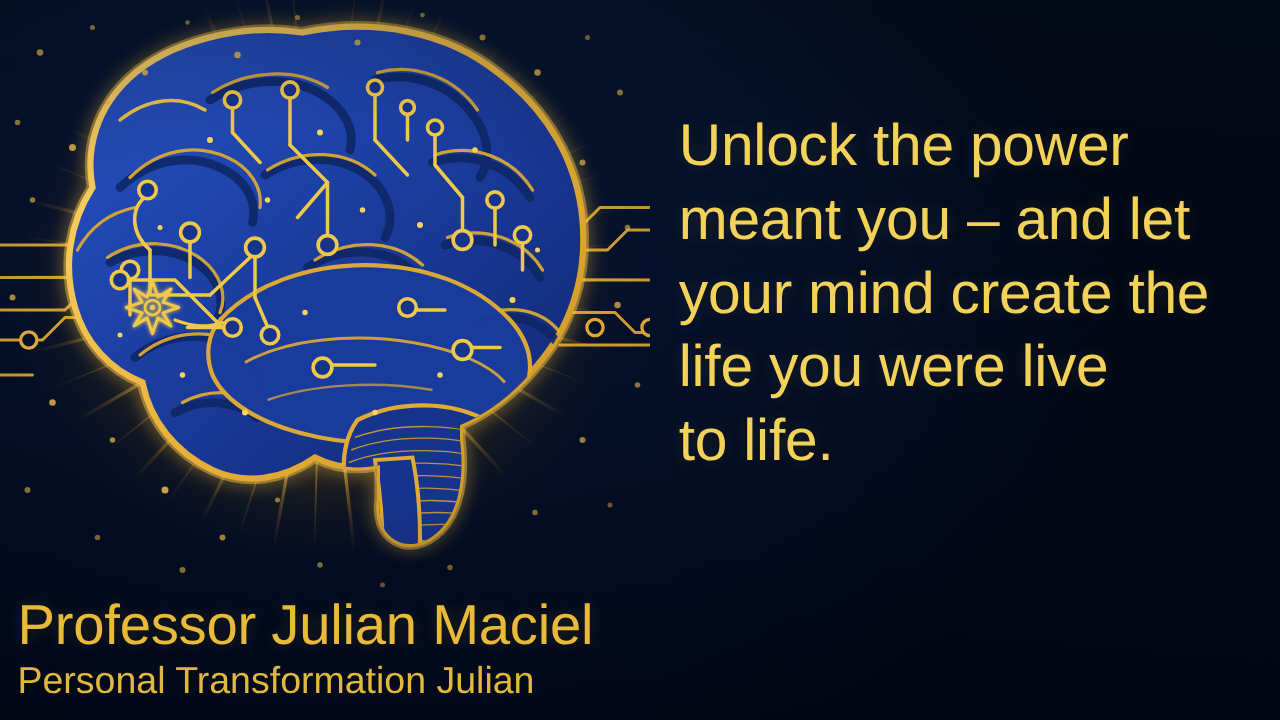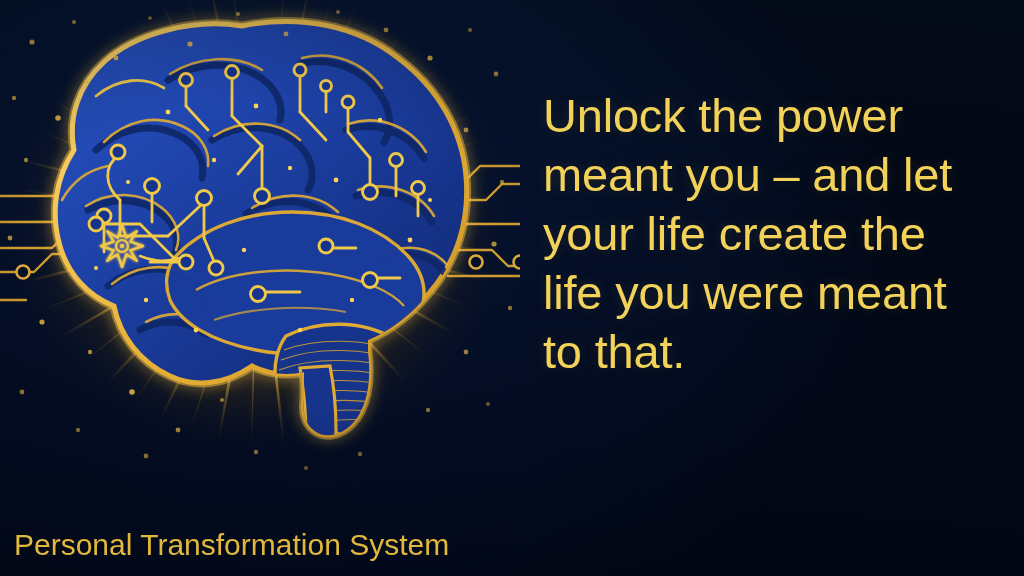--- a/index.html
+++ b/index.html
@@ -433,22 +433,23 @@
         <circle cx="306" cy="468" r="2.0" opacity=".5"></circle>
       </g>
     </svg>
   </div>
 
   <div class="bg-vignette"></div>
 
   <div class="quote">
     <span class="ln">Unlock the power</span>
     <span class="ln">meant you – and let</span>
-    <span class="ln">your life create the</span>
-    <span class="ln">life you were meant</span>
-    <span class="ln">to that.</span>
+    <span class="ln">your mind create the</span>
+    <span class="ln">life you were live</span>
+    <span class="ln">to life.</span>
   </div>
 
   <div class="byline">
-    <span class="sub">Personal Transformation System</span>
+    <span class="name">Professor Julian Maciel</span>
+    <span class="sub">Personal Transformation Julian</span>
   </div>
 
 </div>
 
 </body></html>

